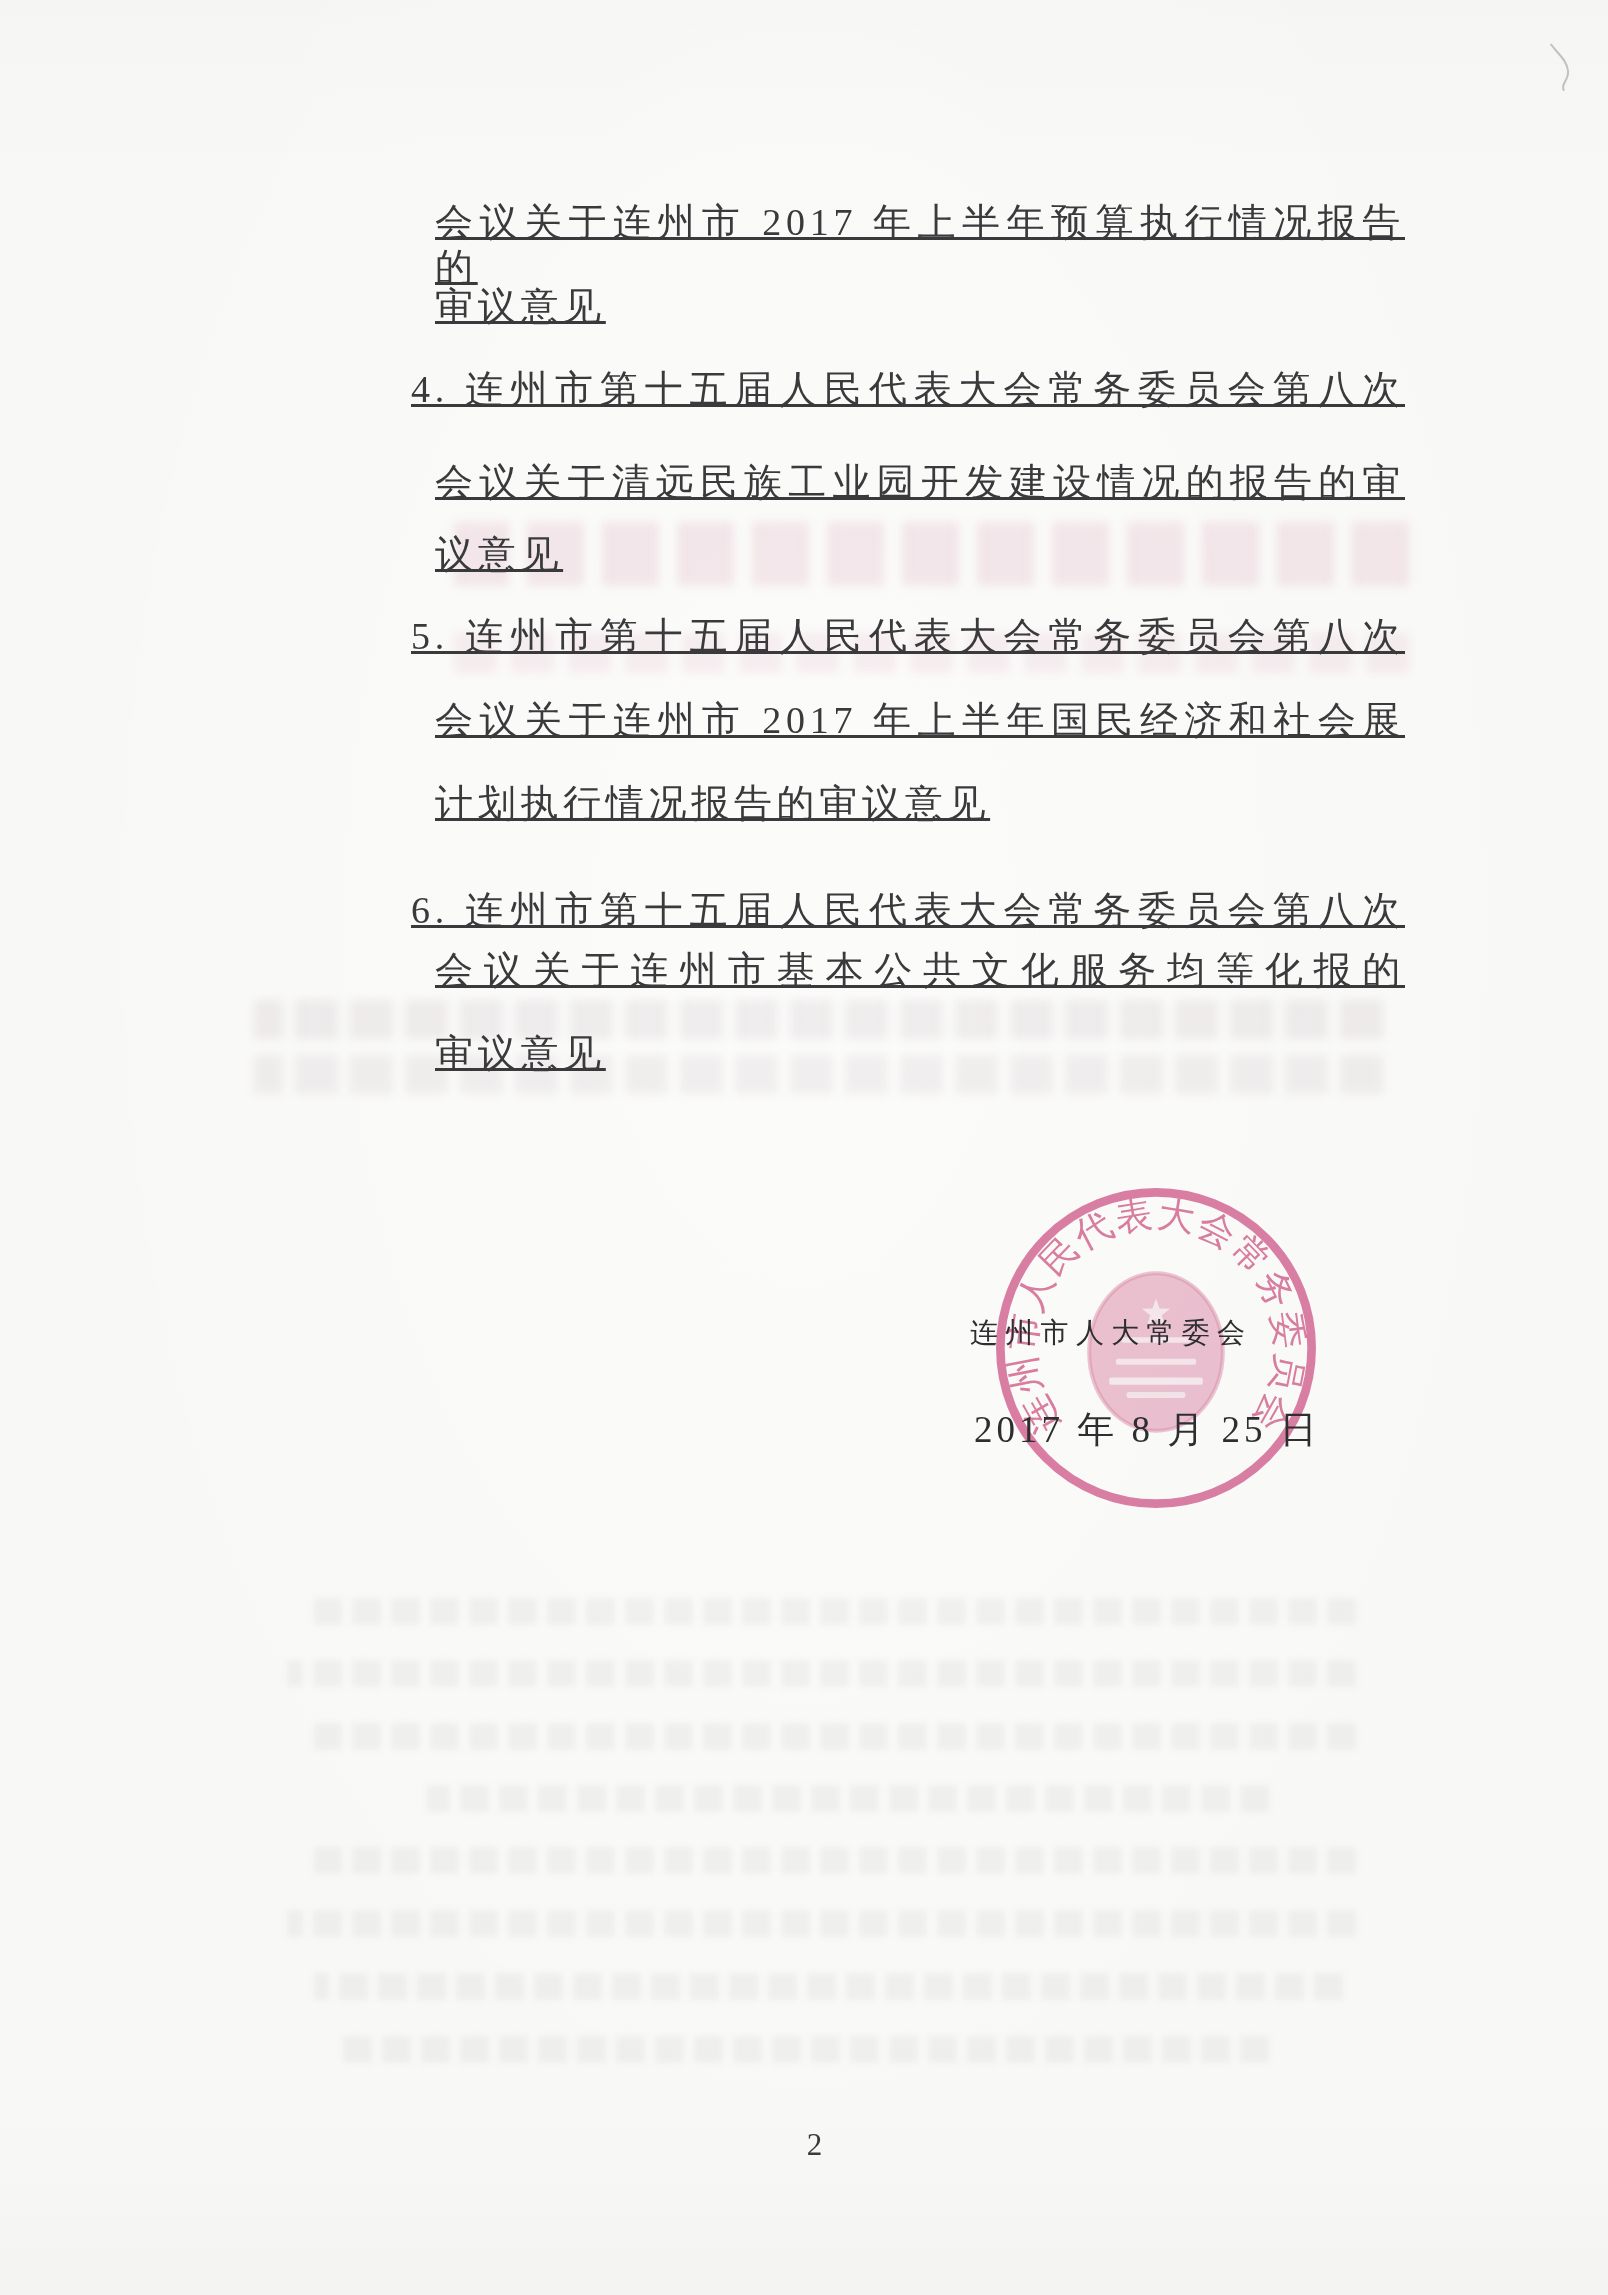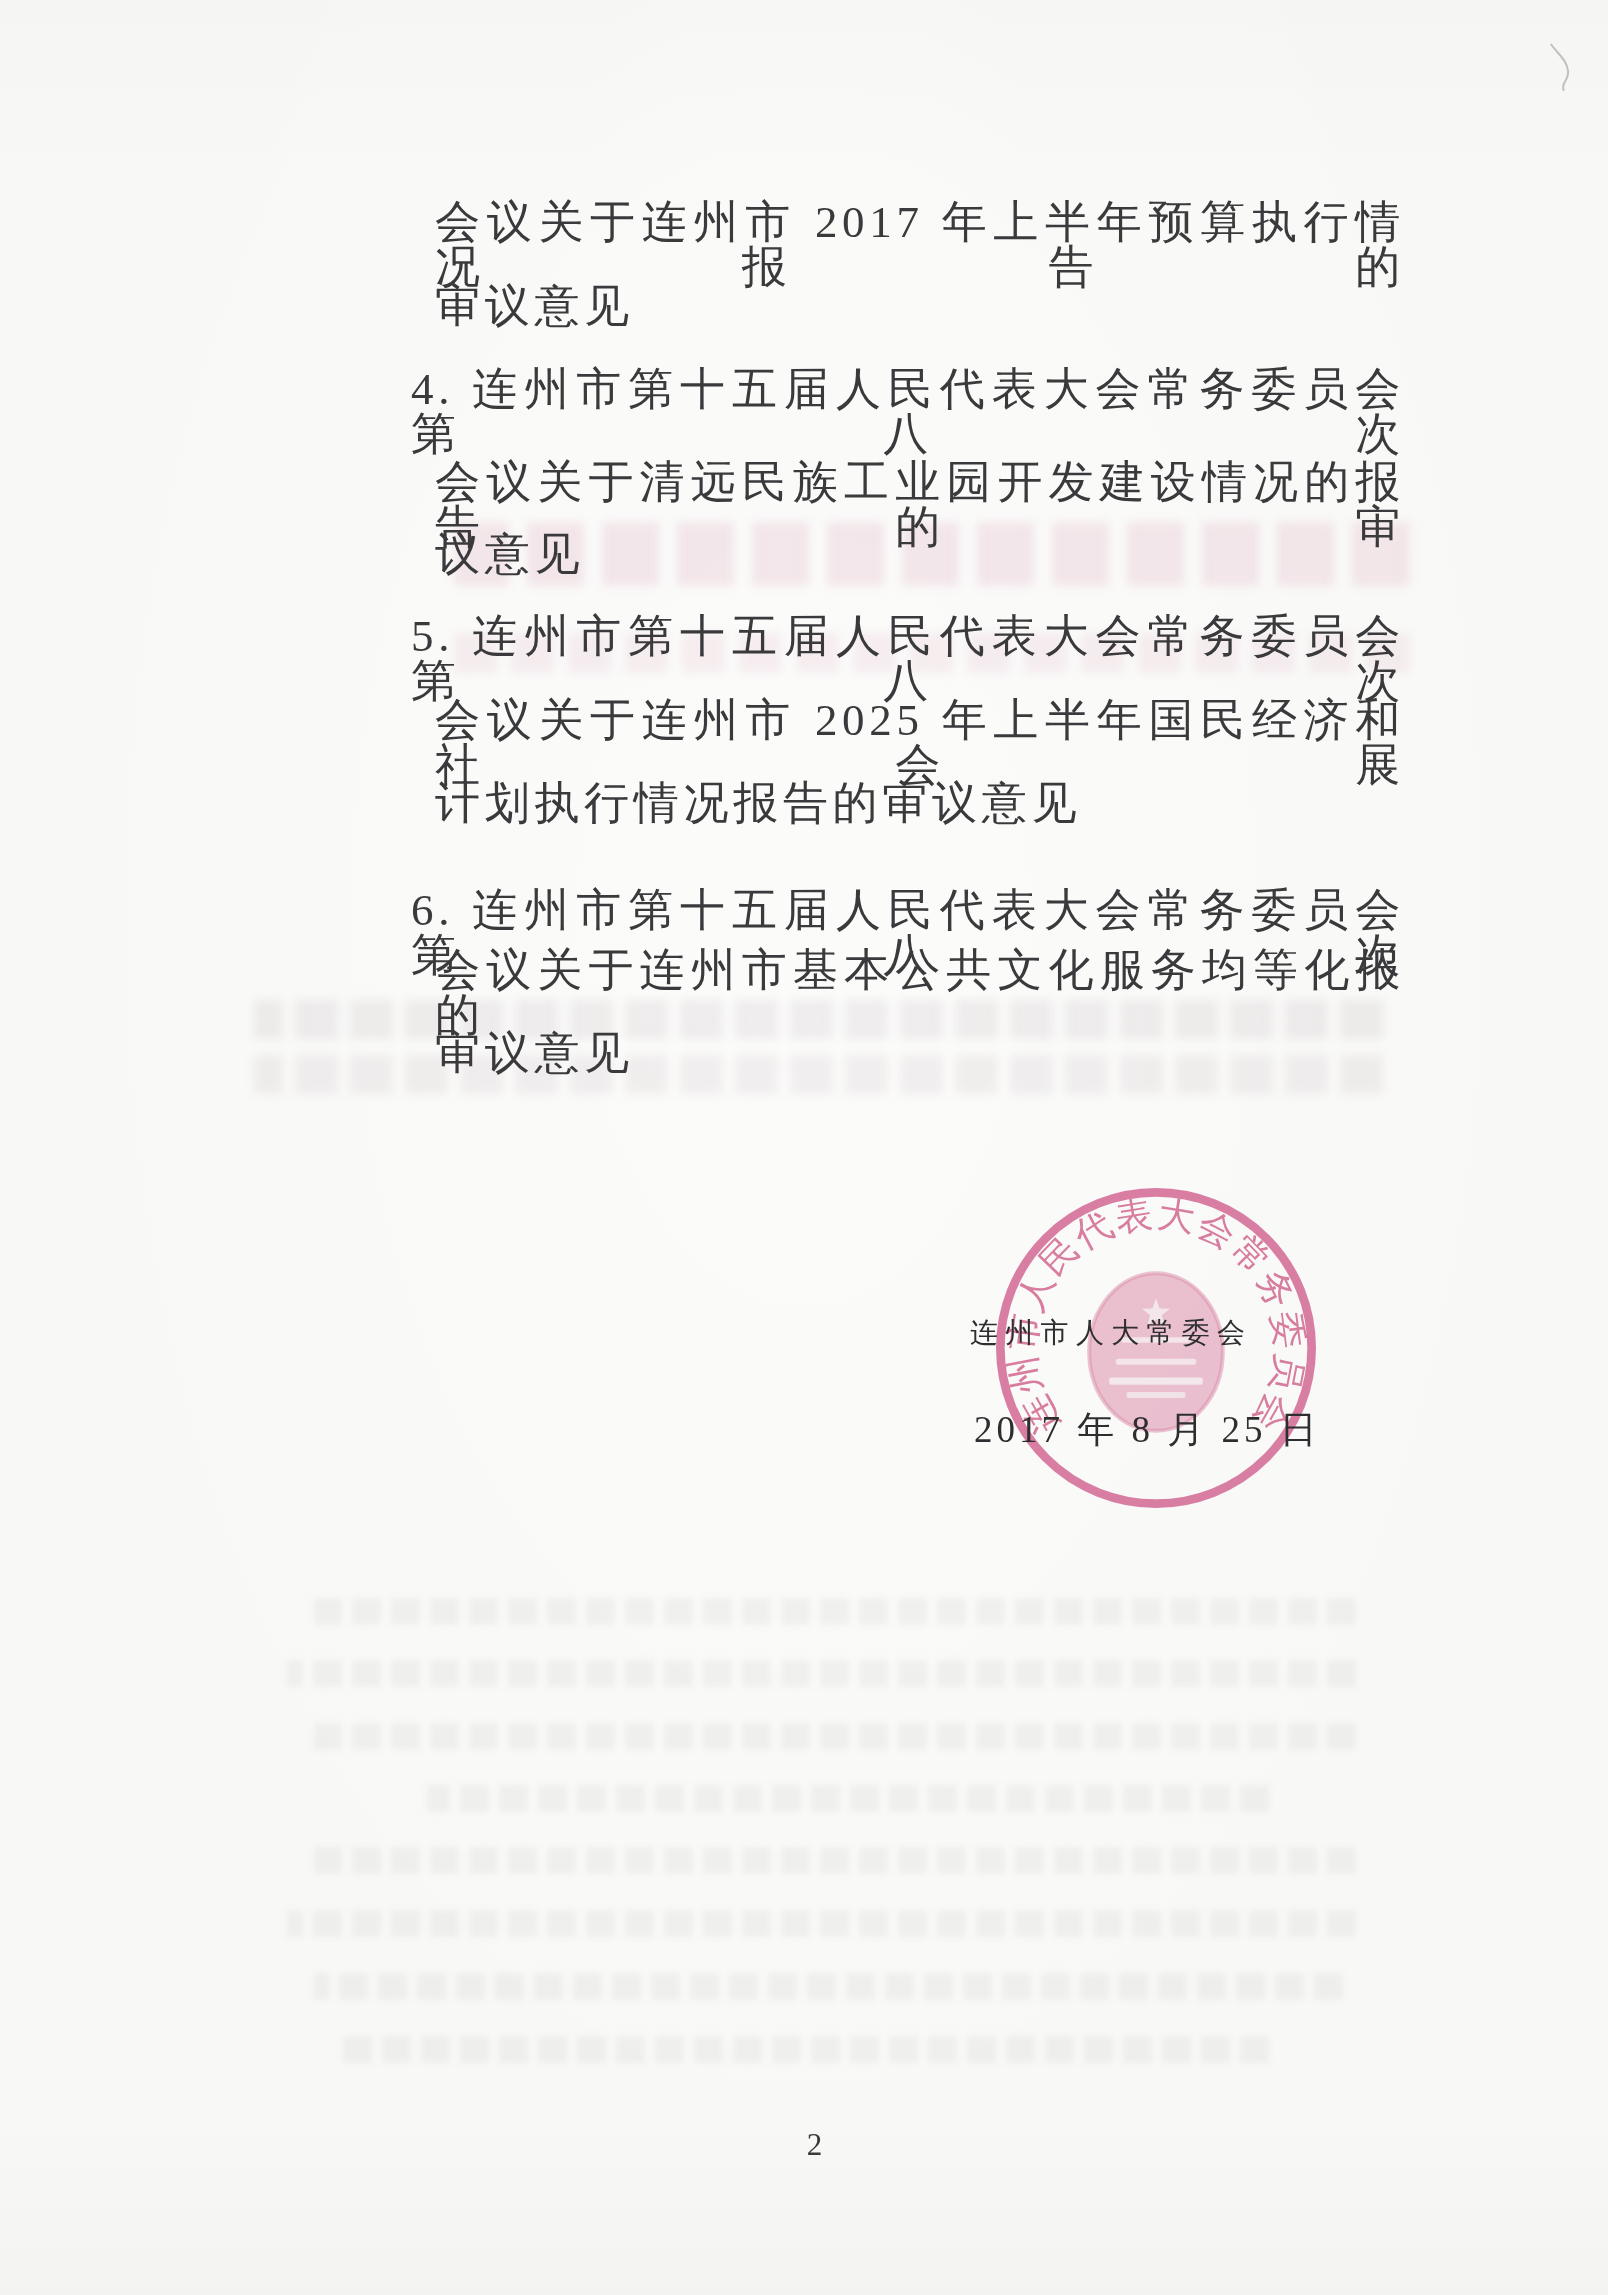--- a/index.html
+++ b/index.html
@@ -10,23 +10,24 @@
   }
   
   .paper{
     position:absolute;inset:0;
     background:
       radial-gradient(ellipse at 50% 40%, rgba(255,255,255,.5), rgba(0,0,0,0) 70%),
       linear-gradient(180deg, rgba(0,0,0,.012), rgba(0,0,0,0) 8%, rgba(0,0,0,0) 92%, rgba(0,0,0,.02));
   }
   .line{
     position:absolute;
-    font-size:45px;line-height:45px;
+    font-size:38px;line-height:45px;
     color:#3a3a3c;letter-spacing:4.7px;
     white-space:nowrap;
+    text-decoration:underline;
   }
   .cont{left:435px;}
   .num{left:411px;}
   .full{white-space:normal;text-align:justify;text-align-last:justify;}
   .cont.full{width:970px;}
   .num.full{width:994px;}
   .sig{
     position:absolute;left:970px;top:1314px;
     font-size:28px;letter-spacing:7.3px;color:#2e2e30;white-space:nowrap;
   }
@@ -79,21 +80,21 @@
 <svg class="mark" width="40" height="60" viewBox="0 0 60 90">
   <path d="M10,6 C22,22 34,30 36,46 C38,60 24,66 30,76" fill="none" stroke="#bcbcb6" stroke-width="3" opacity=".9"></path>
 </svg>
 
 <div class="line cont full" style="top:200px;">会议关于连州市 2017 年上半年预算执行情况报告的</div>
 <div class="line cont" style="top:284px;">审议意见</div>
 <div class="line num full" style="top:367px;">4. 连州市第十五届人民代表大会常务委员会第八次</div>
 <div class="line cont full" style="top:449px;margin-top:11px;">会议关于清远民族工业园开发建设情况的报告的审</div>
 <div class="line cont" style="top:532px;">议意见</div>
 <div class="line num full" style="top:614px;">5. 连州市第十五届人民代表大会常务委员会第八次</div>
-<div class="line cont full" style="top:698px;">会议关于连州市 2025 年上半年国民经济和社会展</div>
+<div class="line cont full" style="top:698px;">会议关于连州市 2017 年上半年国民经济和社会展</div>
 <div class="line cont" style="top:781px;">计划执行情况报告的审议意见</div>
 <div class="line num full" style="top:864px;margin-top:24px;">6. 连州市第十五届人民代表大会常务委员会第八次</div>
 <div class="line cont full" style="top:948px;">会议关于连州市基本公共文化服务均等化报的</div>
 <div class="line cont" style="top:1031px;">审议意见</div>
 
 <svg class="seal" viewBox="-253 -253 506 506">
   <circle r="233" fill="none" stroke="#d96f9b" stroke-width="13" opacity=".95"></circle>
   <path id="sealArc" d="M -116,139 A 181 181 0 1 1 116,139" fill="none"></path>
   <g>
     <ellipse cy="6" rx="100" ry="118" fill="#e08bab" opacity=".55"></ellipse>

